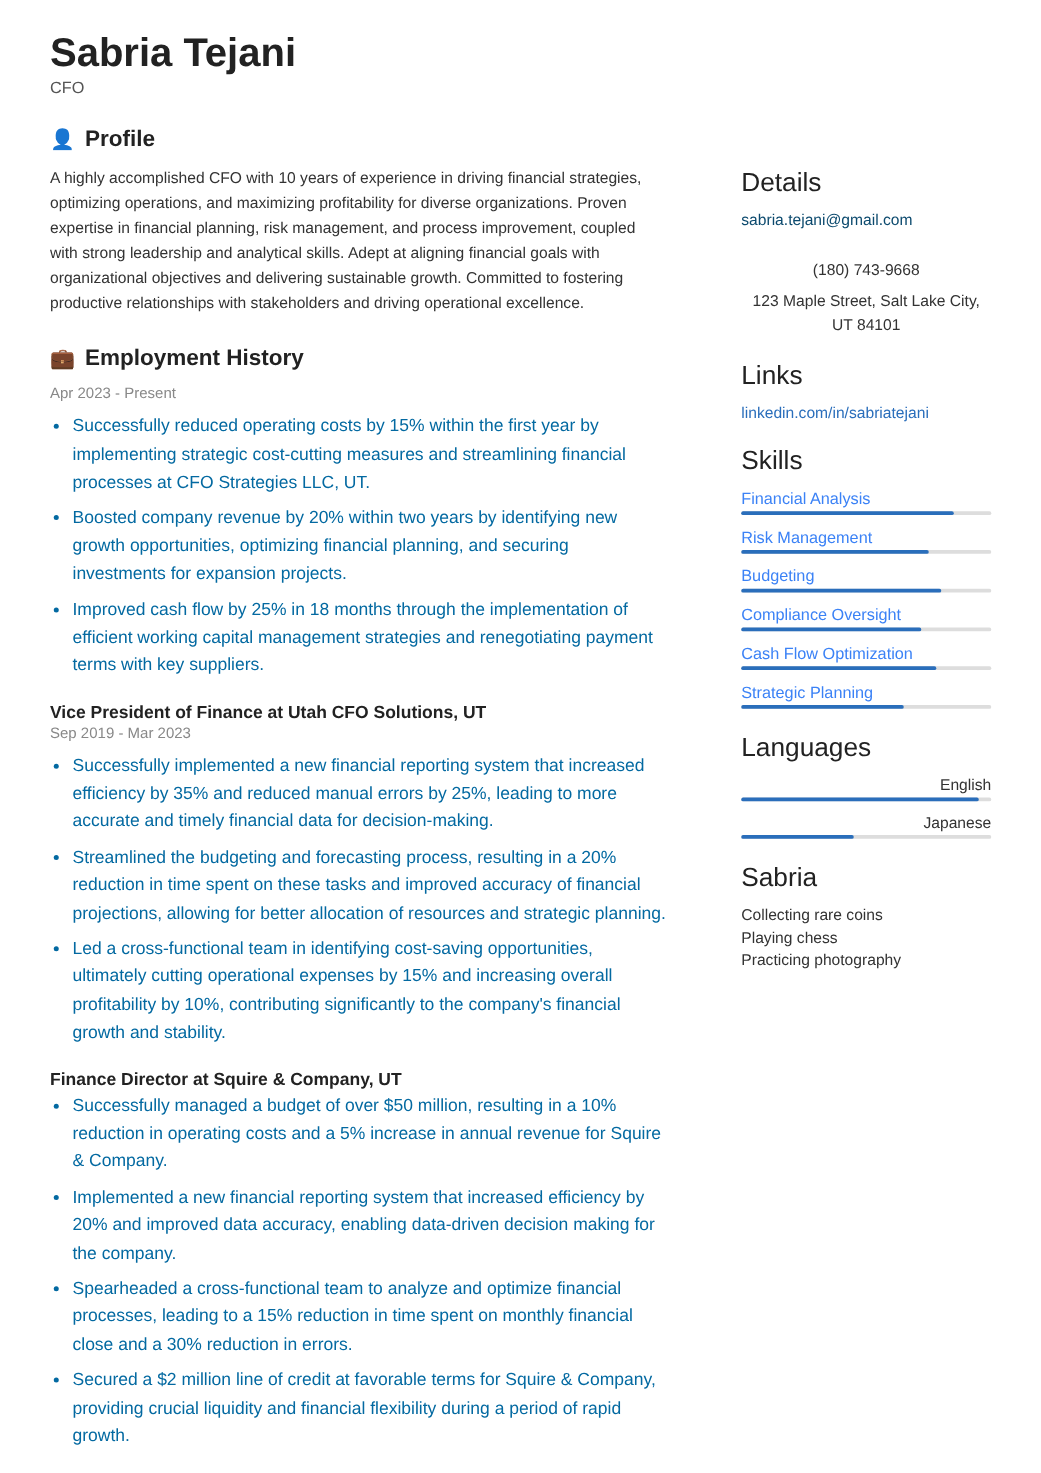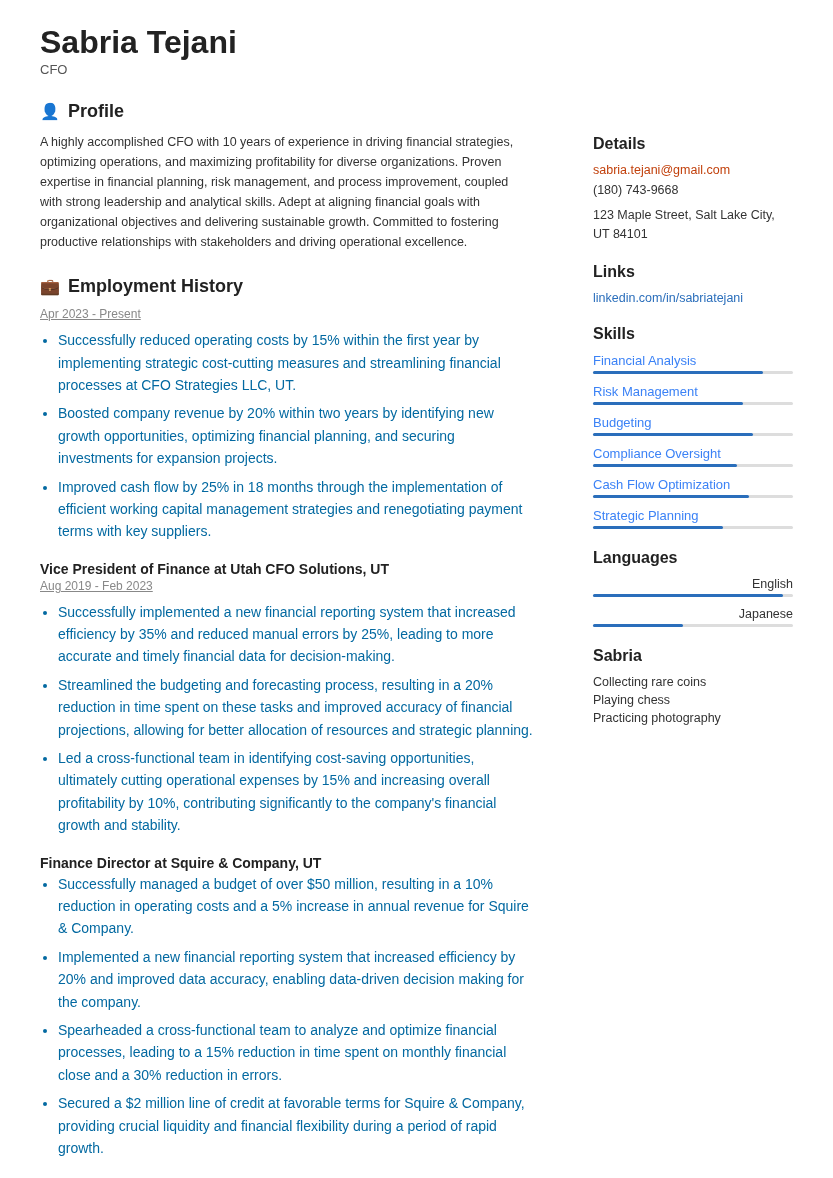--- a/index.html
+++ b/index.html
@@ -59,50 +59,50 @@
     .job-title {
       font-size: 14px;
       font-weight: bold;
       margin-top: 18px;
       margin-bottom: 2px;
     }
     .job-dates {
       font-size: 12px;
       color: #888;
       margin-bottom: 8px;
-      text-decoration: underline;
     }
     ul.job-bullets {
       padding-left: 18px;
       margin-bottom: 4px;
     }
     ul.job-bullets li {
       font-size: 14px;
       line-height: 1.6;
       color: #0369a1;
       margin-bottom: 6px;
     }
     
     .right-section-title {
-      font-size: 16px;
-      font-weight: bold;
+      font-size: 21px;
+      font-weight: normal;
       margin-top: 20px;
       margin-bottom: 10px;
       color: #222;
     }
     .detail-email {
-      color: #c2410c;
-      font-size: 12.5px;
-      margin-bottom: 4px;
+      color: #0c4a6e;
+      font-size: 12.5px;
+      margin-bottom: 24px;
     }
     .detail-text {
       font-size: 12.5px;
       color: #333;
       margin-bottom: 6px;
       line-height: 1.5;
+      text-align: center;
     }
     .link-text {
       color: #2a6ebb;
       font-size: 12.5px;
     }
     .skill-row {
       margin-bottom: 10px;
     }
     .skill-name {
       font-size: 13px;
@@ -162,21 +162,21 @@
         <div>
           <div class="job-dates">Apr 2023 - Present</div>
           <ul class="job-bullets">
             <li>Successfully reduced operating costs by 15% within the first year by implementing strategic cost-cutting measures and streamlining financial processes at CFO Strategies LLC, UT.</li>
             <li>Boosted company revenue by 20% within two years by identifying new growth opportunities, optimizing financial planning, and securing investments for expansion projects.</li>
             <li>Improved cash flow by 25% in 18 months through the implementation of efficient working capital management strategies and renegotiating payment terms with key suppliers.</li>
           </ul>
         </div>
         <div>
           <div class="job-title">Vice President of Finance at Utah CFO Solutions, UT</div>
-          <div class="job-dates">Aug 2019 - Feb 2023</div>
+          <div class="job-dates">Sep 2019 - Mar 2023</div>
           <ul class="job-bullets">
             <li>Successfully implemented a new financial reporting system that increased efficiency by 35% and reduced manual errors by 25%, leading to more accurate and timely financial data for decision-making.</li>
             <li>Streamlined the budgeting and forecasting process, resulting in a 20% reduction in time spent on these tasks and improved accuracy of financial projections, allowing for better allocation of resources and strategic planning.</li>
             <li>Led a cross-functional team in identifying cost-saving opportunities, ultimately cutting operational expenses by 15% and increasing overall profitability by 10%, contributing significantly to the company's financial growth and stability.</li>
           </ul>
         </div>
         <div>
           <div class="job-title">Finance Director at Squire &amp; Company, UT</div>
           <ul class="job-bullets">
             <li>Successfully managed a budget of over $50 million, resulting in a 10% reduction in operating costs and a 5% increase in annual revenue for Squire &amp; Company.</li>

